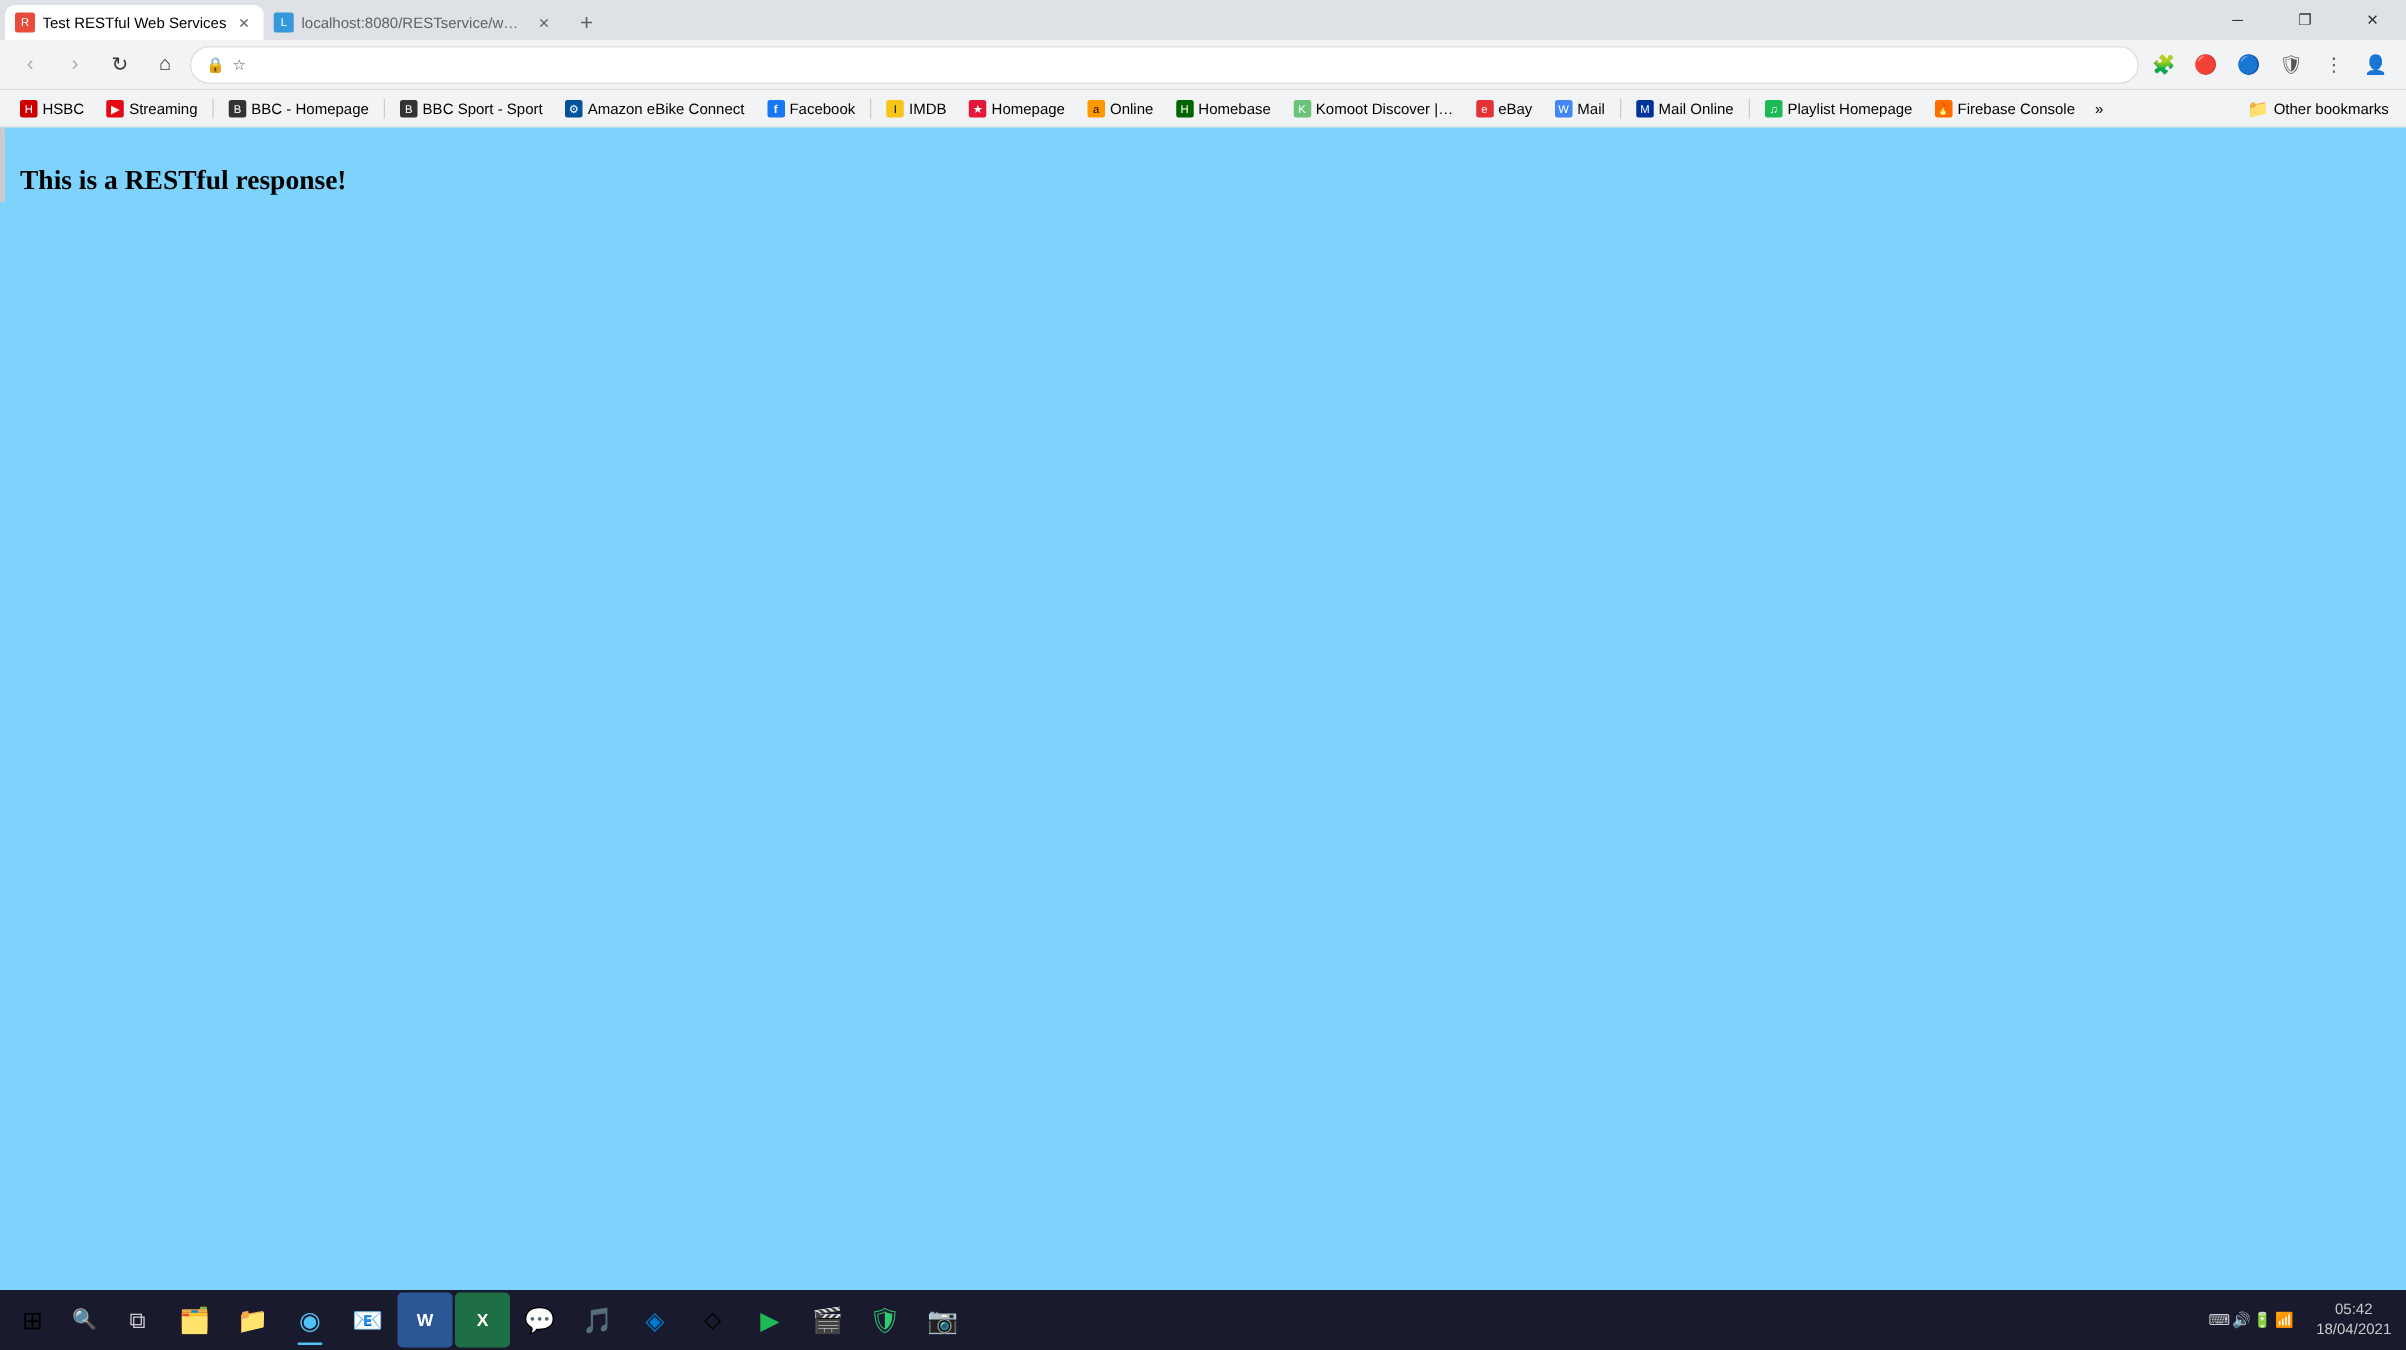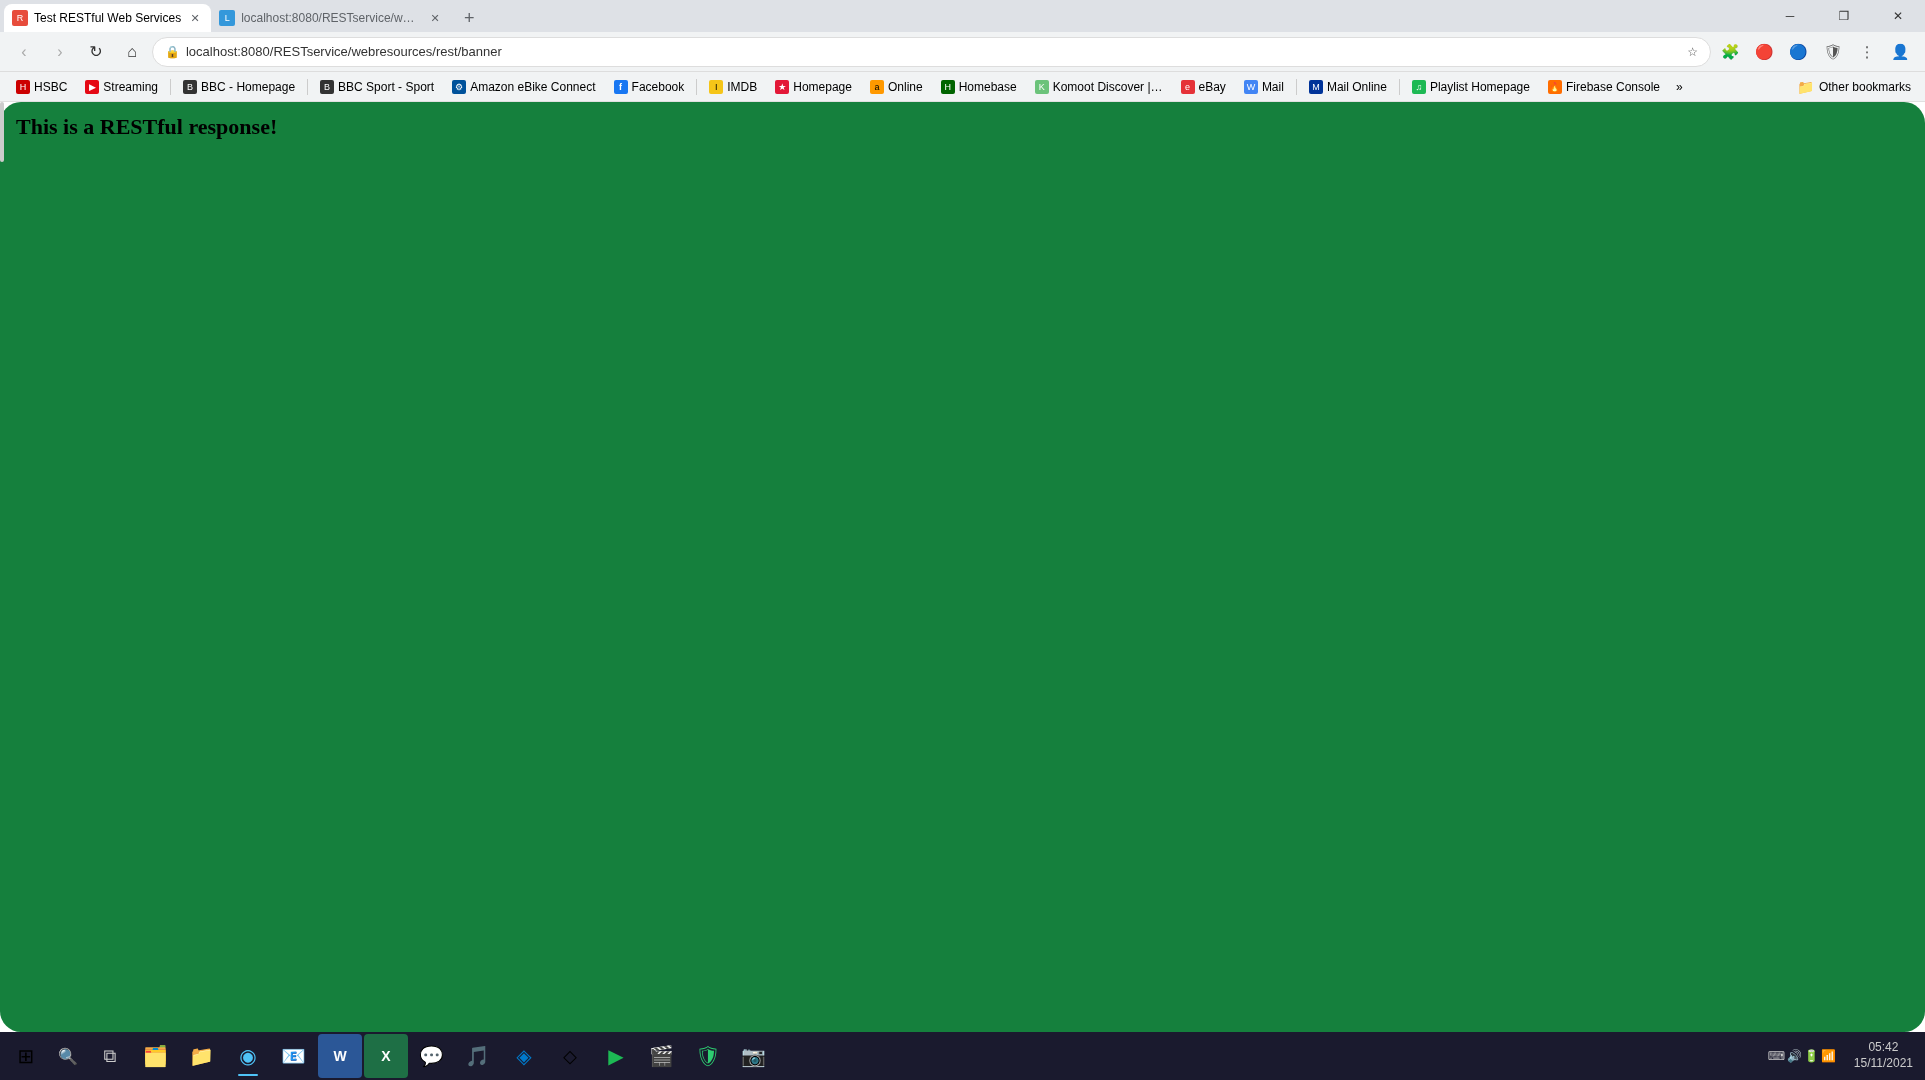--- a/index.html
+++ b/index.html
@@ -208,24 +208,23 @@
       gap: 4px;
       padding: 2px 6px;
       cursor: pointer;
       font-size: 12px;
       border-radius: 4px;
       height: 24px;
     }
 
     
     .page-content {
-      padding: 12px 16px;
-      background: #15803d;
+      padding: 29px 16px;
+      background: #7dd3fc;
       min-height: calc(100vh - 102px - 48px);
-      border-radius: 21px;
     }
     .page-heading {
       font-size: 22px;
       font-weight: bold;
       font-family: Times New Roman, serif;
       margin-bottom: 8px;
     }
 
     
     .taskbar {
@@ -352,21 +351,20 @@
   </div>
 </div>
 
 <div class="nav-bar">
   <div class="nav-btn disabled">‹</div>
   <div class="nav-btn disabled">›</div>
   <div class="nav-btn">↻</div>
   <div class="nav-btn">⌂</div>
   <div class="address-bar">
     <span style="font-size:12px; color:#555;">🔒</span>
-    <span class="address-text">localhost:8080/RESTservice/webresources/rest/banner</span>
     <span style="font-size:12px; color:#555;">☆</span>
   </div>
   <div class="nav-icons">
     <div class="nav-icon-btn" title="Extensions">🧩</div>
     <div class="nav-icon-btn" style="color:#e74c3c;">🔴</div>
     <div class="nav-icon-btn" style="color:#3498db;">🔵</div>
     <div class="nav-icon-btn">🛡</div>
     <div class="nav-icon-btn">⋮</div>
     <div class="nav-icon-btn">👤</div>
   </div>
@@ -509,15 +507,15 @@
   </div>
   <div class="taskbar-spacer"></div>
   <div class="taskbar-systray">
     <span>⌨</span>
     <span>🔊</span>
     <span>🔋</span>
     <span>📶</span>
   </div>
   <div class="taskbar-clock">
     <span>05:42</span>
-    <span>15/11/2021</span>
+    <span>18/04/2021</span>
   </div>
 </div>
 
 </body></html>

